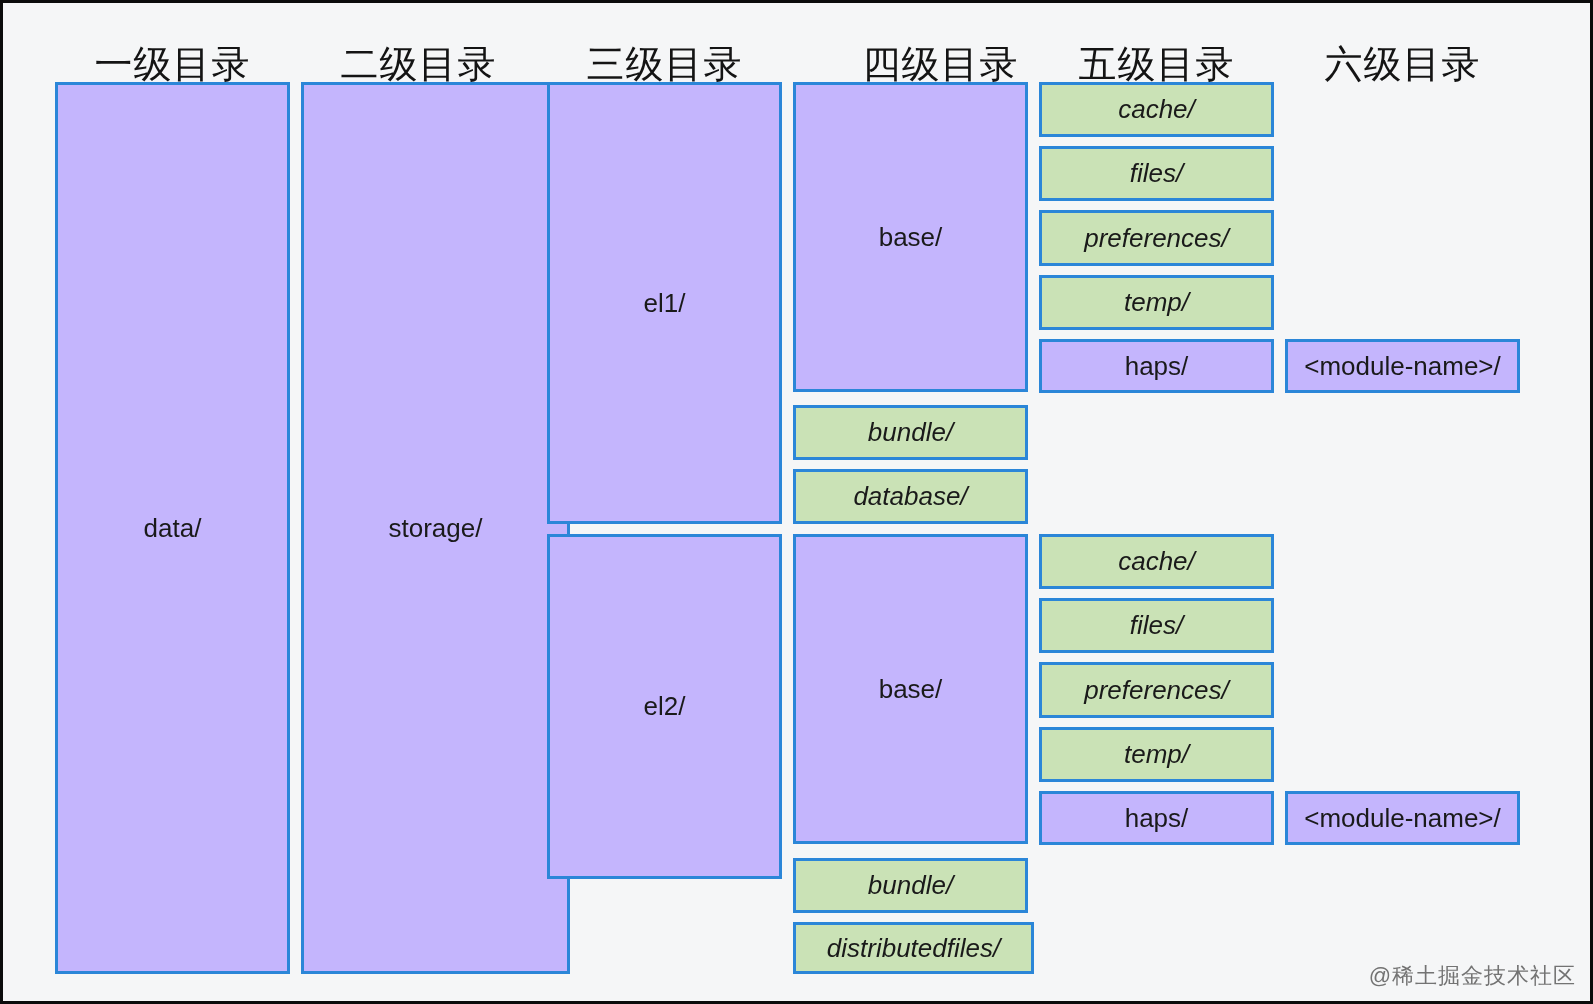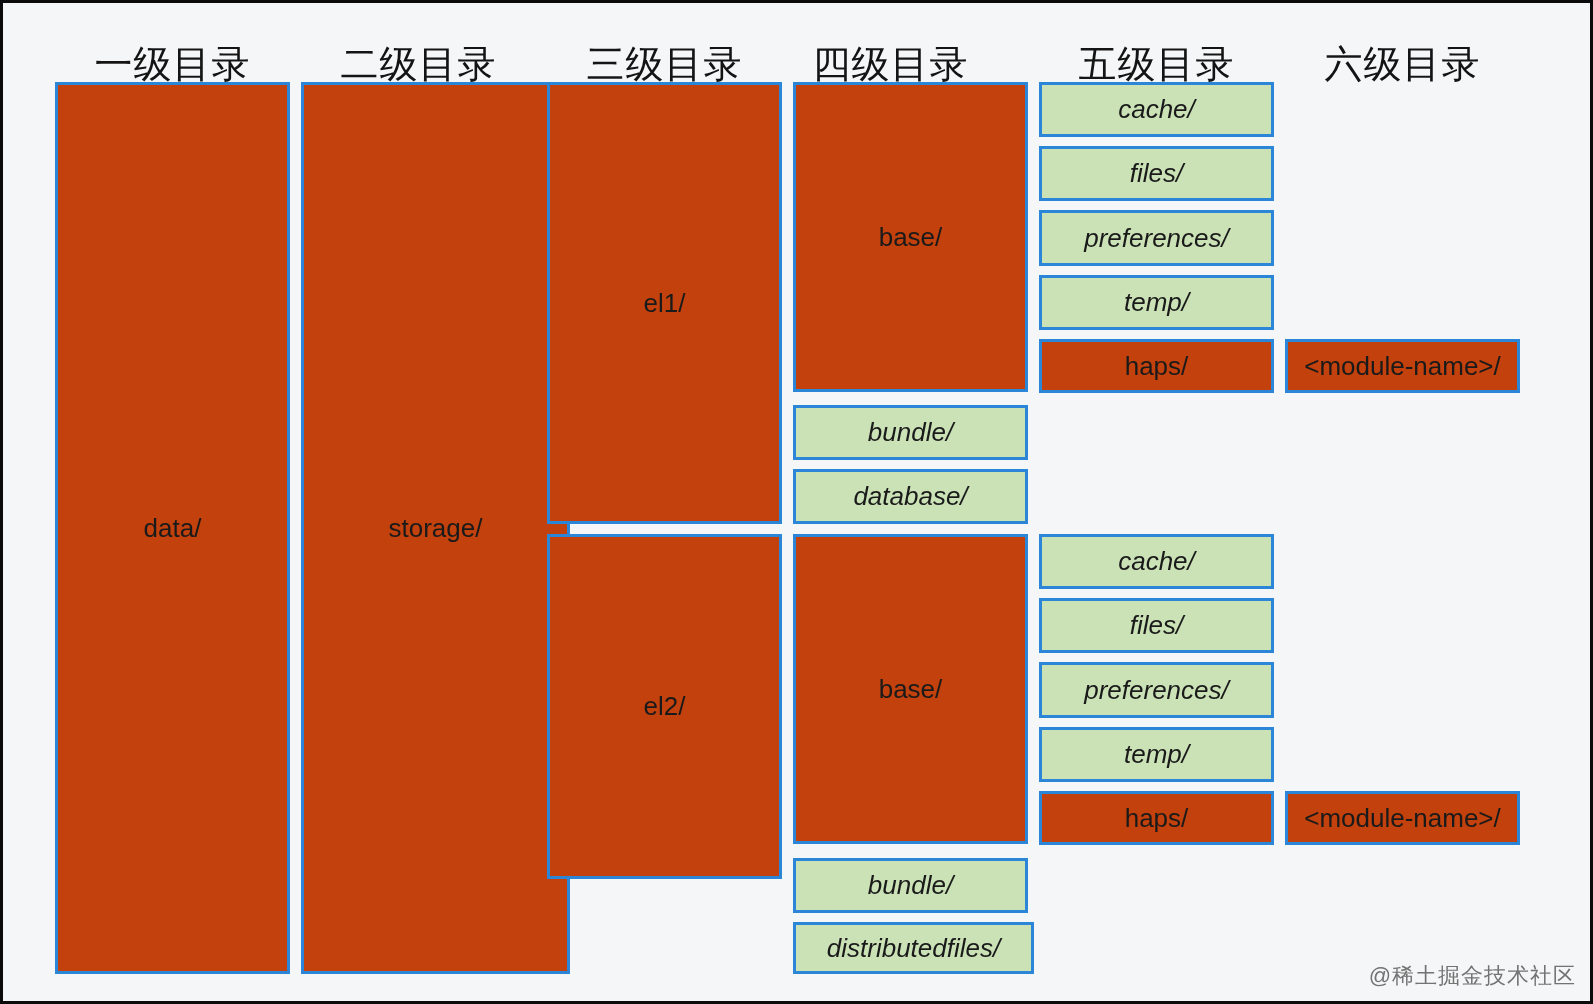--- a/index.html
+++ b/index.html
@@ -21,21 +21,21 @@
     font-size:38px;
     font-weight:500;
     letter-spacing:1px;
     color:#141414;
     white-space:nowrap;
   }
   .box{
     position:absolute;
     box-sizing:border-box;
     border:3px solid #2b86d8;
-    background:#c2410c;
+    background:#c4b5fd;
     display:flex;
     align-items:center;
     justify-content:center;
     font-size:26px;
     color:#1a1a1a;
     white-space:nowrap;
   }
   .green{background:#cae2b6;font-style:italic;}
   .watermark{
     position:absolute;
@@ -48,21 +48,21 @@
   }
 </style>
 </head>
 <body>
 
 <div class="canvas">
 
   <div class="hdr" style="left:52px">一级目录</div>
   <div class="hdr" style="left:298px">二级目录</div>
   <div class="hdr" style="left:544px">三级目录</div>
-  <div class="hdr" style="left:770px">四级目录</div>
+  <div class="hdr" style="left:820px">四级目录</div>
   <div class="hdr" style="left:1036px">五级目录</div>
   <div class="hdr" style="left:1282px">六级目录</div>
 
   <div class="box" style="left:52px;top:79px;width:235px;height:892px">data/</div>
 
   <div class="box" style="left:298px;top:79px;width:269px;height:892px">storage/</div>
 
   <div class="box" style="left:544px;top:79px;width:235px;height:442px">el1/</div>
   <div class="box" style="left:544px;top:531px;width:235px;height:345px">el2/</div>
 

